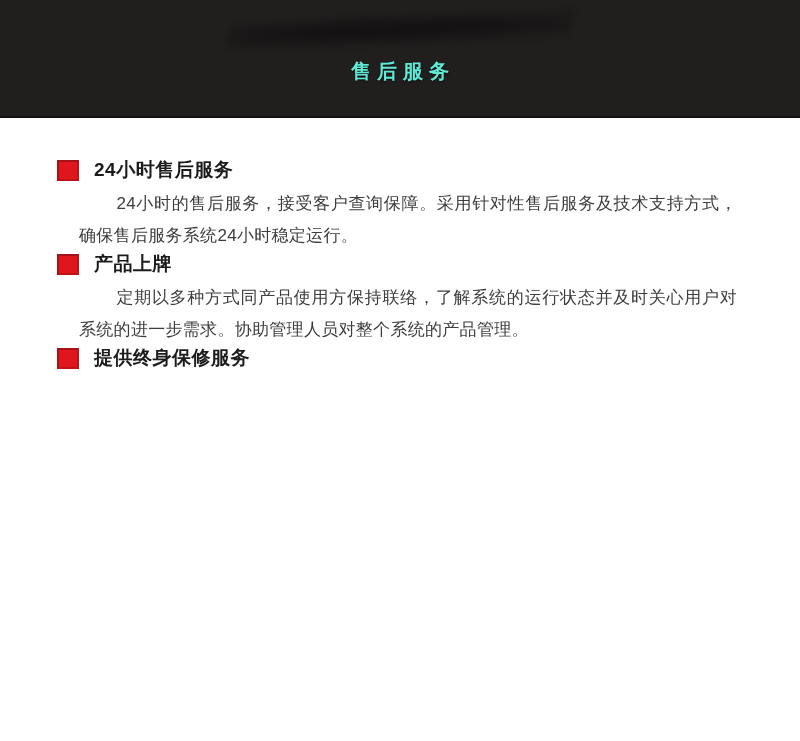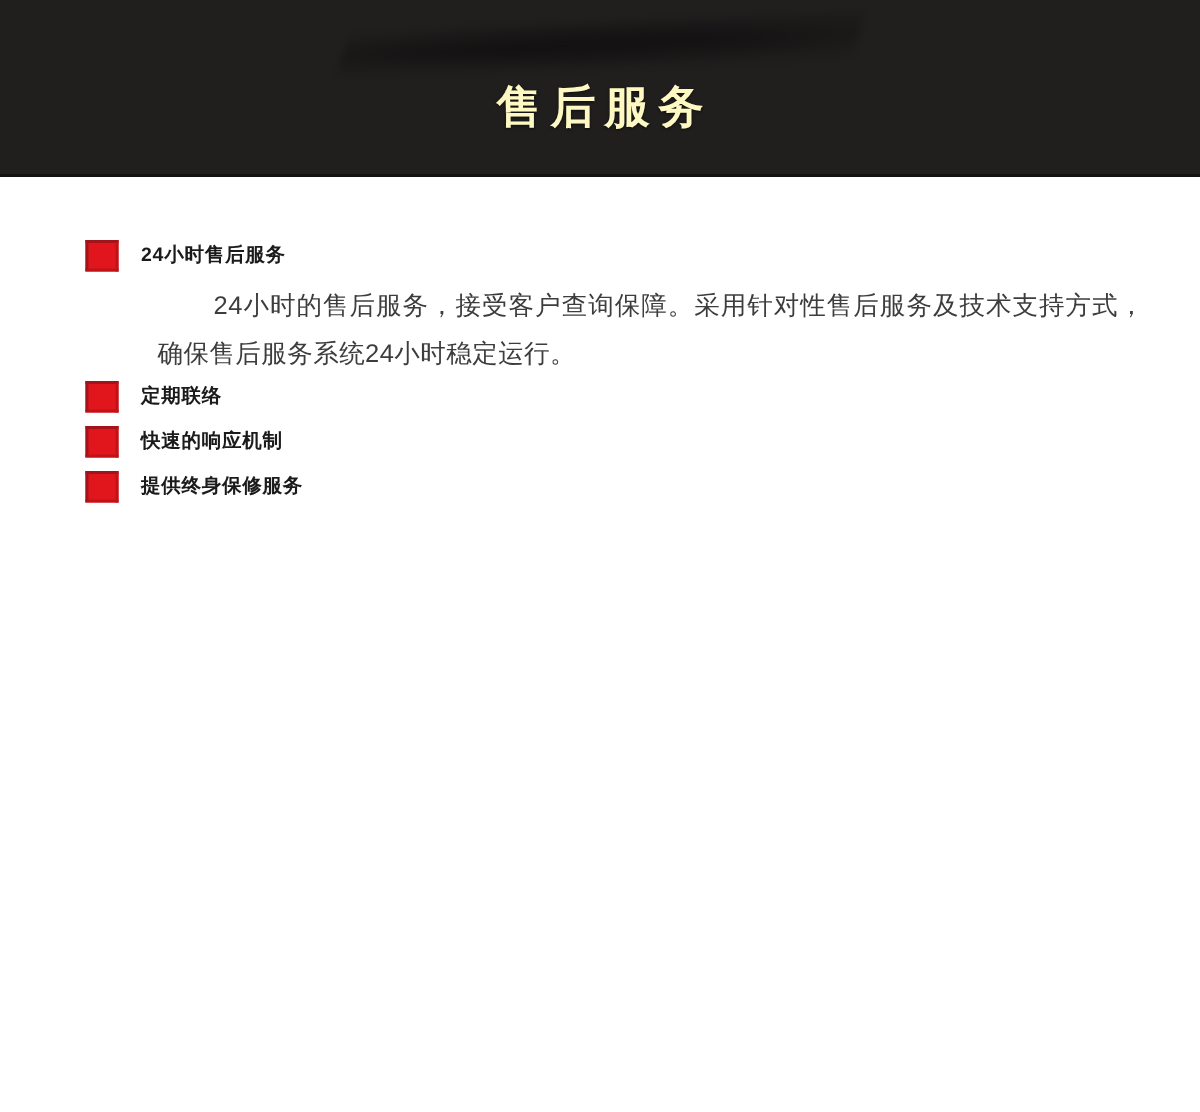--- a/index.html
+++ b/index.html
@@ -43,22 +43,22 @@
     width:340px;
     height:34px;
     background:radial-gradient(ellipse at 30% 50%, rgba(0,0,0,0.45), rgba(0,0,0,0) 70%),
                radial-gradient(ellipse at 70% 40%, rgba(0,0,0,0.38), rgba(0,0,0,0) 70%);
     transform:skewX(-18deg) rotate(-2deg);
     filter:blur(2px);
     opacity:.8;
     pointer-events:none;
   }
   .banner h1{
-    color:#fef9c3;
-    font-size:30px;
+    color:#5eead4;
+    font-size:20px;
     font-weight:bold;
     letter-spacing:6px;
     text-indent:6px;
     text-shadow:0 1px 2px rgba(0,0,0,.6);
     font-family:Liberation Mono, monospace;
   }
   
   .content{
     padding:40px 52px 0 57px;
   }
@@ -72,29 +72,29 @@
     flex:0 0 auto;
     width:22px;
     height:21px;
     background:var(--accent-red,#e0161c);
     border:2px solid var(--accent-red-border,#a3141a);
     border-right-color:#c01318;
     border-bottom-color:#c01318;
     margin-right:15px;
   }
   .sec-head h2{
-    font-size:13px;
+    font-size:19px;
     font-weight:bold;
     color:var(--heading-text,#1b1b1b);
     line-height:24px;
     letter-spacing:.5px;
   }
   section p{
     width:658px;
-    margin-left:48px;
+    margin-left:22px;
     font-size:17px;
     line-height:32px;
     color:var(--body-text,#3d3d3d);
     text-align:justify;
     text-indent:2.2em;
     letter-spacing:.3px;
   }
 </style>
 </head>
 <body>
@@ -112,29 +112,26 @@
       <div class="sec-head">
         <span class="bullet"></span>
         <h2>24小时售后服务</h2>
       </div>
       <p>24小时的售后服务，接受客户查询保障。采用针对性售后服务及技术支持方式，确保售后服务系统24小时稳定运行。</p>
     </section>
 
     <section>
       <div class="sec-head">
         <span class="bullet"></span>
-        <h2>定期联络</h2>
+        <h2>产品上牌</h2>
       </div>
+      <p>定期以多种方式同产品使用方保持联络，了解系统的运行状态并及时关心用户对系统的进一步需求。协助管理人员对整个系统的产品管理。</p>
     </section>
 
     <section>
-      <div class="sec-head">
-        <span class="bullet"></span>
-        <h2>快速的响应机制</h2>
-      </div>
     </section>
 
     <section>
       <div class="sec-head">
         <span class="bullet"></span>
         <h2>提供终身保修服务</h2>
       </div>
     </section>
 
   </main>

